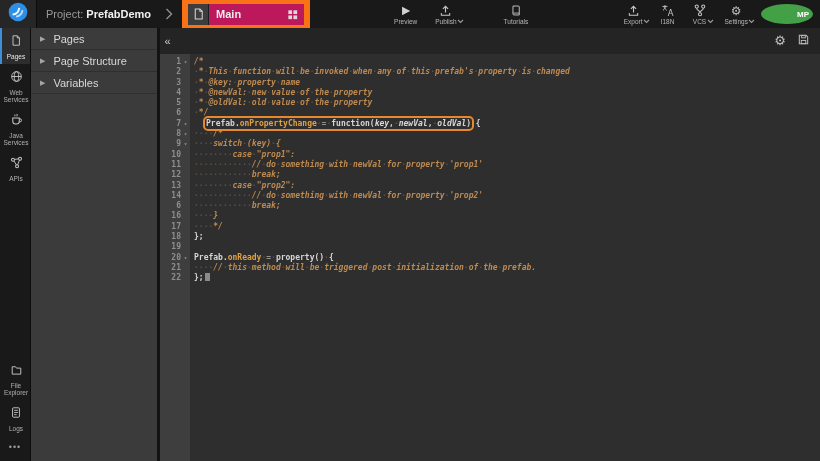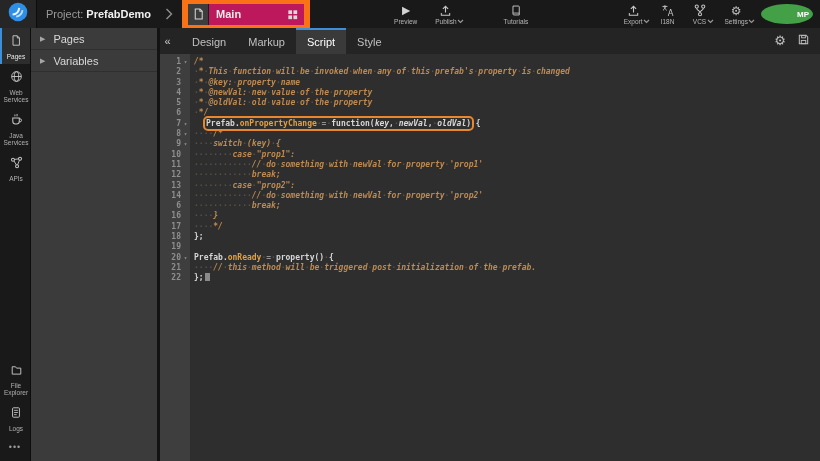--- a/index.html
+++ b/index.html
@@ -252,36 +252,34 @@
     </div>
 
     <div class="panel">
       <div id="panel-sections">
           <div class="p-section">
             <span class="p-caret">▶</span>
             <span class="p-label">Pages</span>
           </div>
           <div class="p-section">
             <span class="p-caret">▶</span>
+            <span class="p-label">Page Structure</span>
+          </div>
+          <div class="p-section">
+            <span class="p-caret">▶</span>
             <span class="p-label">Variables</span>
           </div>
         </div>
     </div>
 
     <div class="divider"></div>
 
     <div class="editor-region">
       <div class="tabbar">
         <span class="collapse-btn">«</span>
-        <div id="tabs" style="display:flex;align-items:stretch;">
-            <div class="tab">Design</div>
-            <div class="tab">Markup</div>
-            <div class="tab active">Script</div>
-            <div class="tab">Style</div>
-          </div>
         <div class="tab-actions">
           <span class="gearchar">⚙</span>
           <span>
             <svg width="13" height="13" viewBox="0 0 14 14">
                 <path d="M2.5 2.5h7.3l1.7 1.7v7.3H2.5z" fill="none" stroke="#bdbdbd" stroke-width="1.1"></path>
                 <rect x="4.6" y="8" width="4.8" height="3.5" fill="none" stroke="#bdbdbd" stroke-width="1"></rect>
                 <rect x="5" y="2.8" width="4" height="2.4" fill="none" stroke="#bdbdbd" stroke-width="1"></rect>
               </svg>
           </span>
         </div>

